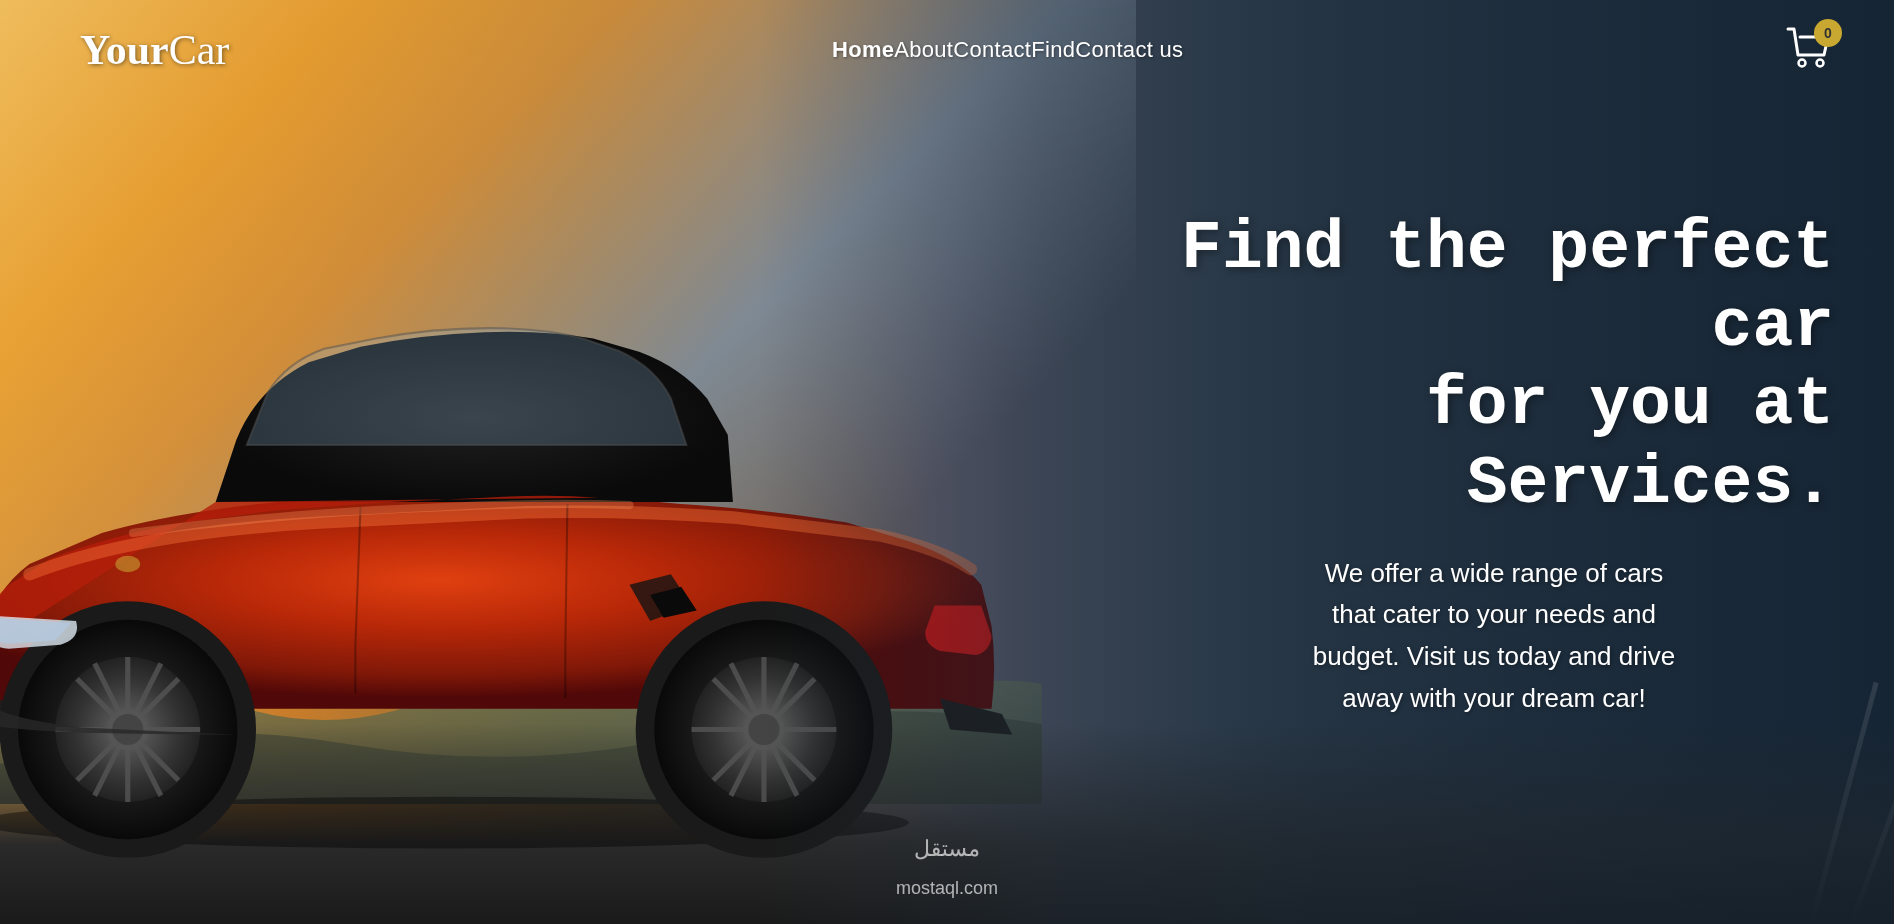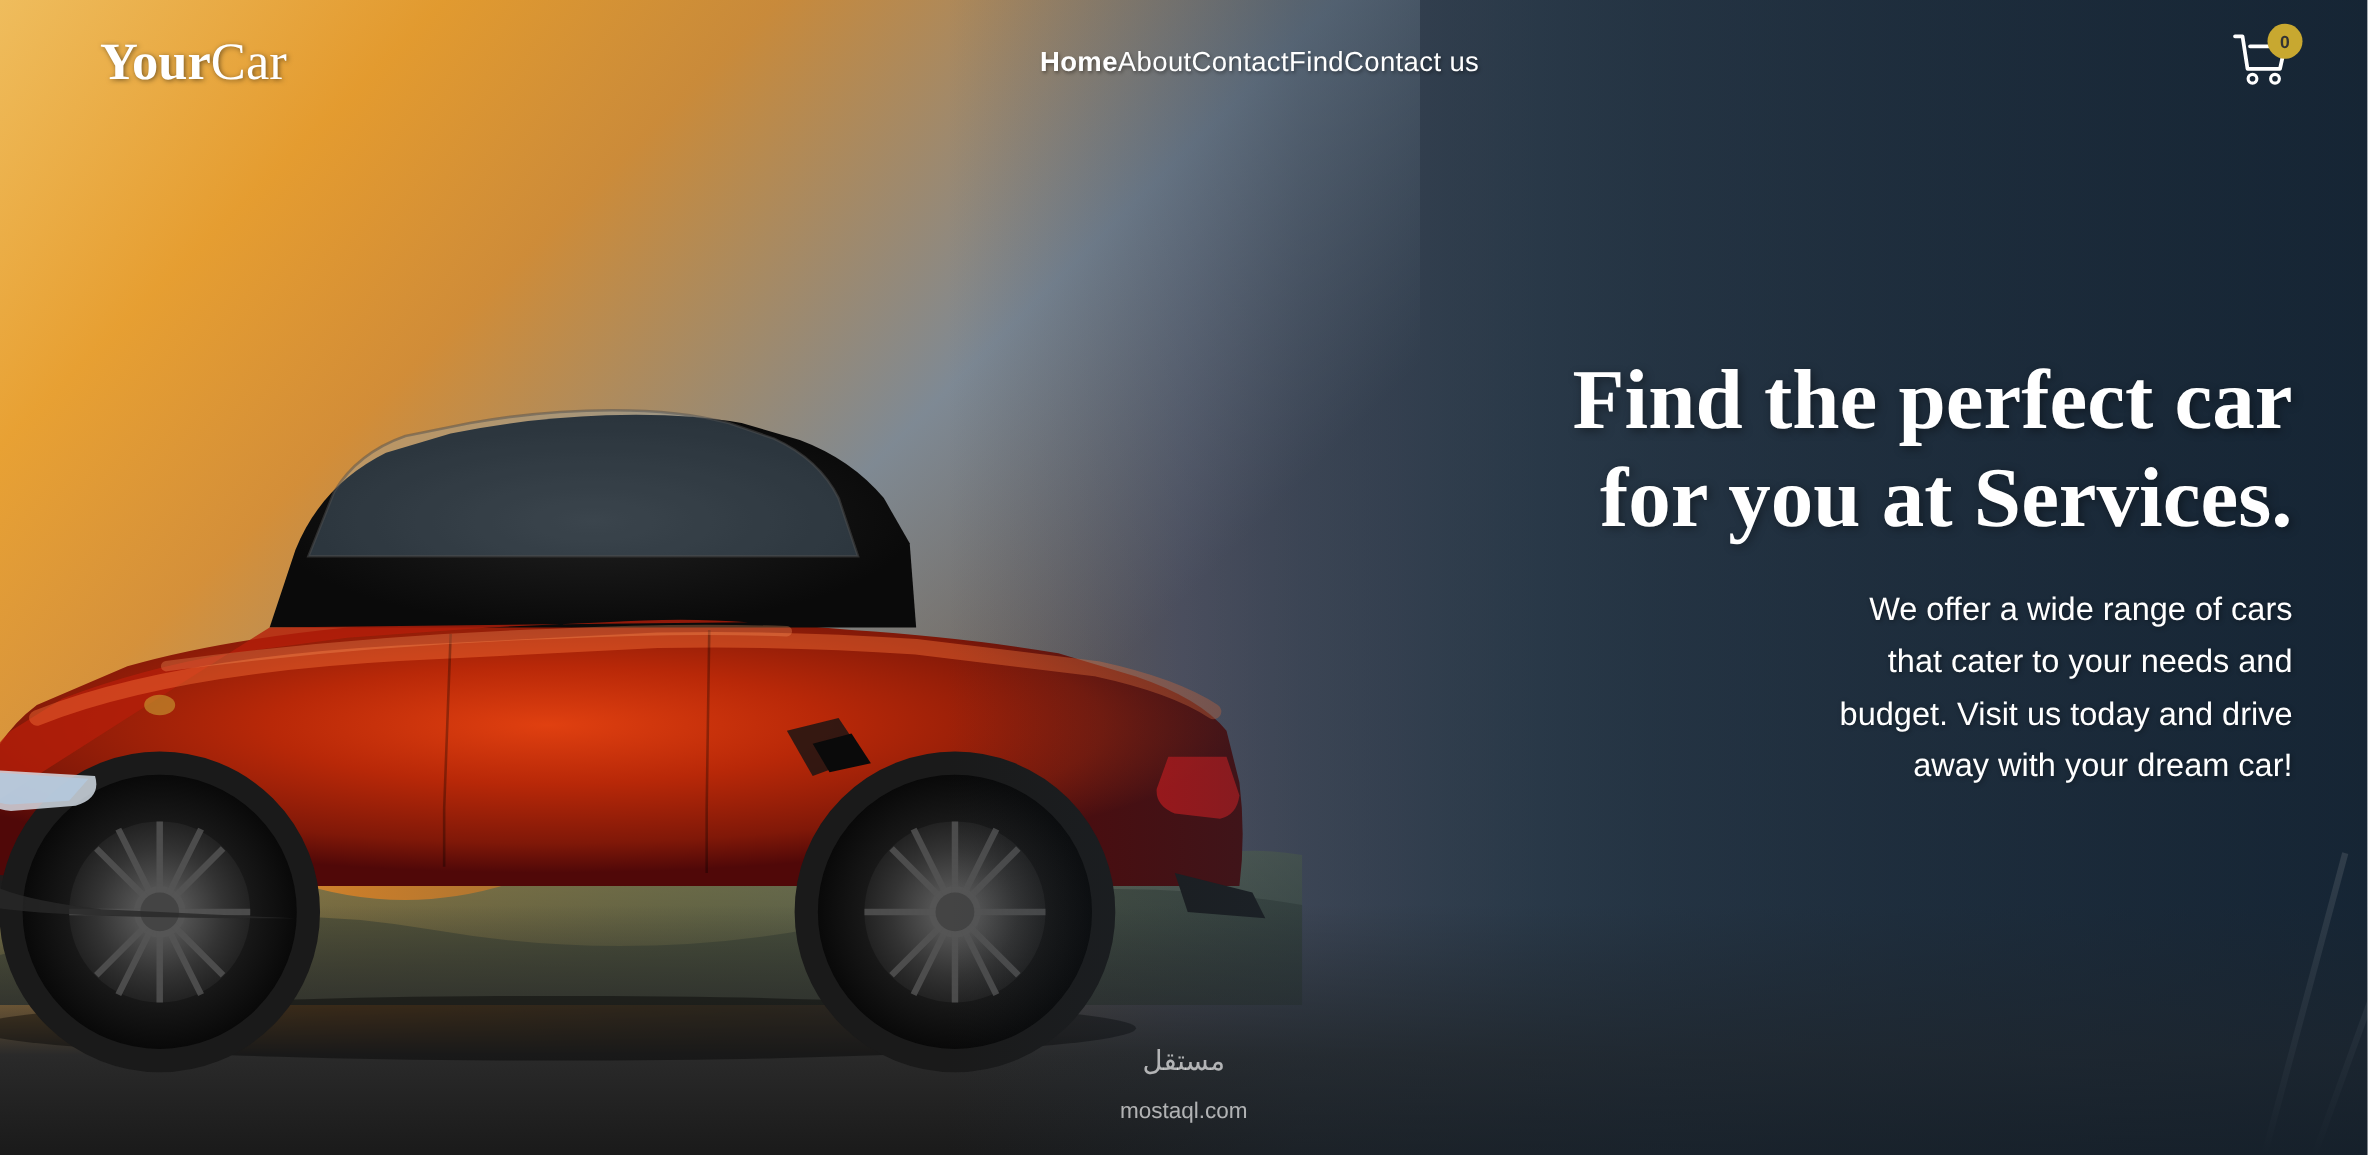--- a/index.html
+++ b/index.html
@@ -189,33 +189,34 @@
       max-width: 680px;
       text-align: right;
       z-index: 10;
     }
 
     .hero-title {
       font-size: 68px;
       font-weight: bold;
       color: white;
       line-height: 1.15;
-      font-family: Liberation Serif, serif;
+      font-family: Liberation Mono, monospace;
       text-shadow: 2px 2px 8px rgba(0,0,0,0.4);
       margin-bottom: 30px;
     }
 
     .hero-subtitle {
       font-size: 26px;
       color: white;
       line-height: 1.6;
       font-family: Arial, sans-serif;
       font-weight: 400;
       text-shadow: 1px 1px 4px rgba(0,0,0,0.4);
       margin-bottom: 50px;
+      text-align: center;
     }
 
     .discover-btn {
       display: inline-flex;
       align-items: center;
       gap: 12px;
       background: transparent;
       border: 2px solid white;
       border-radius: 50px;
       padding: 18px 50px;

